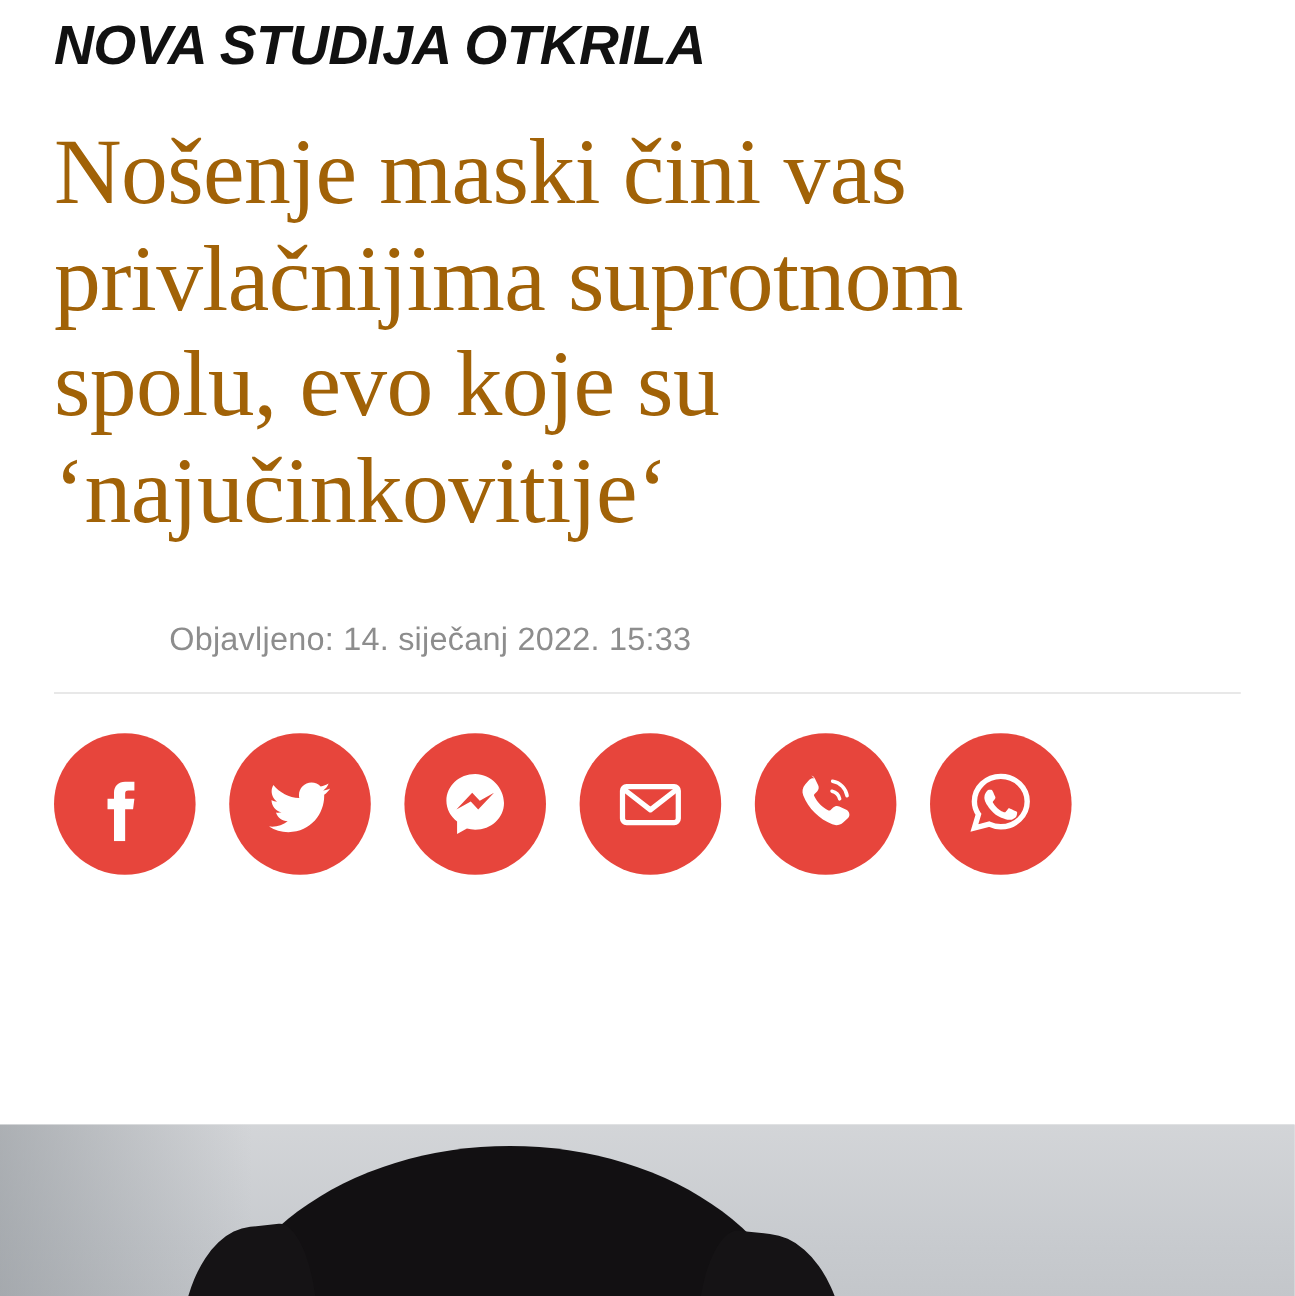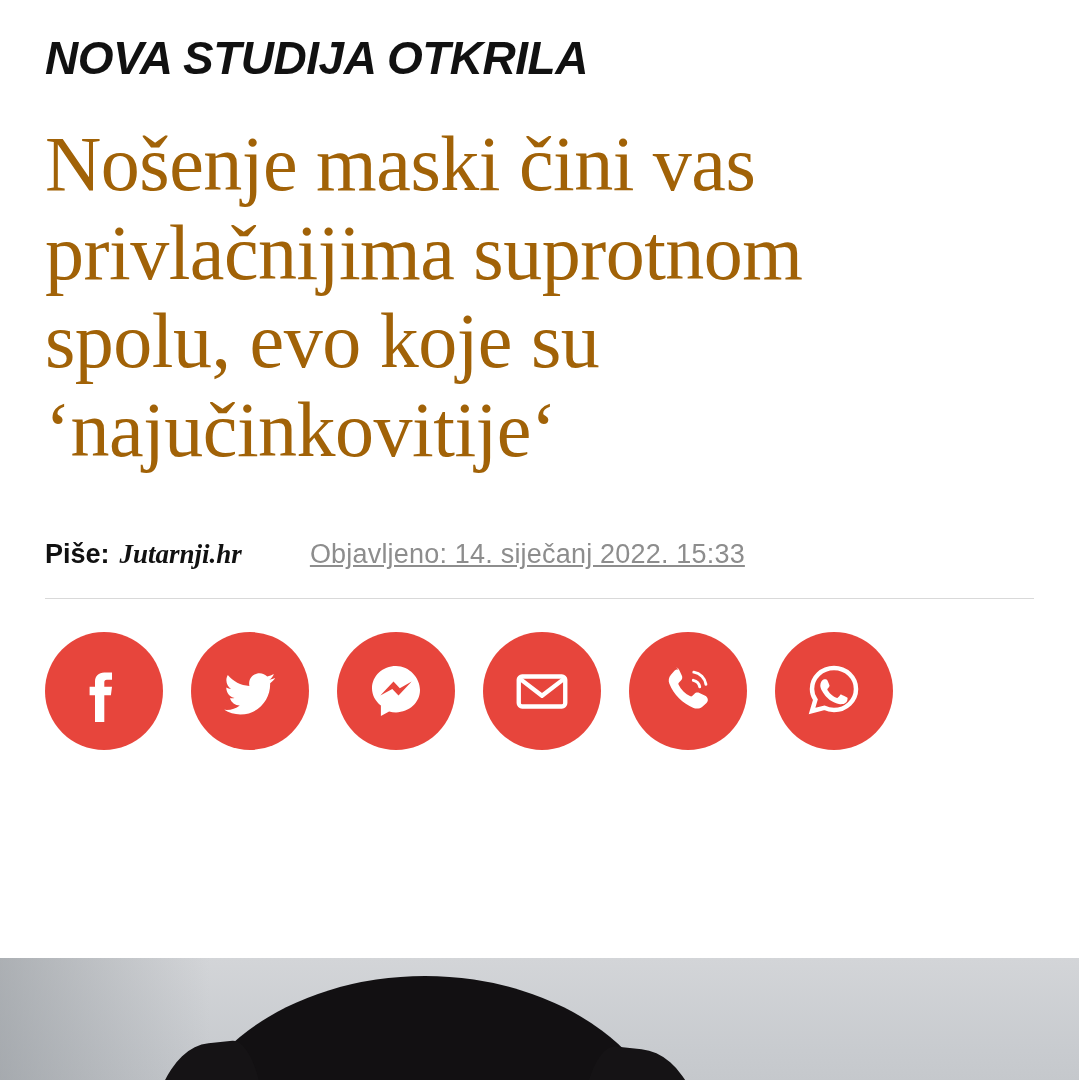--- a/index.html
+++ b/index.html
@@ -24,21 +24,21 @@
     padding: 0 45px;
     box-sizing: border-box;
   }
   .kicker {
     font-family: "Liberation Sans", sans-serif;
     font-weight: bold;
     font-style: italic;
     font-size: 46px;
     letter-spacing: -0.5px;
     color: #111111;
-    margin-top: 33px;
+    margin-top: 12px;
     line-height: 1.1;
     text-transform: uppercase;
   }
   .headline {
     font-family: "Liberation Serif", serif;
     font-weight: normal;
     font-size: 78px;
     line-height: 1.14;
     color: #a16207;
     margin-top: 36px;
@@ -60,27 +60,26 @@
     font-family: "Liberation Sans", sans-serif;
     font-weight: bold;
     margin-right: 10px;
   }
   .byline .author {
     font-family: "Liberation Serif", serif;
     font-weight: bold;
     font-style: italic;
   }
   .published {
-    margin-left: 68px;
+    margin-left: 96px;
     color: #8d8d8d;
     font-family: "Liberation Sans", sans-serif;
     font-weight: normal;
     white-space: nowrap;
     letter-spacing: 0.2px;
-    text-decoration: underline;
   }
   .divider {
     margin-top: 28px;
     height: 1px;
     background: #d9d9d9;
     width: 100%;
   }
   .share-row {
     display: flex;
     align-items: center;
@@ -158,23 +157,20 @@
 
 <div class="page">
 
   <div class="article">
 
     <div class="kicker">NOVA STUDIJA OTKRILA</div>
 
     <h1 class="headline">Nošenje maski čini vas privlačnijima suprotnom spolu, evo koje su ‘najučinkovitije‘</h1>
 
     <div class="meta-row">
-      <div class="byline">
-        <span class="label">Piše:</span><span class="author">Jutarnji.hr</span>
-      </div>
       <div class="published">Objavljeno: 14. siječanj 2022. 15:33</div>
     </div>
 
     <div class="divider"></div>
 
     <div class="share-row">
 
       <div class="share-btn">
         <span>
           <svg width="62" height="62" viewBox="0 0 62 62" aria-hidden="true">

